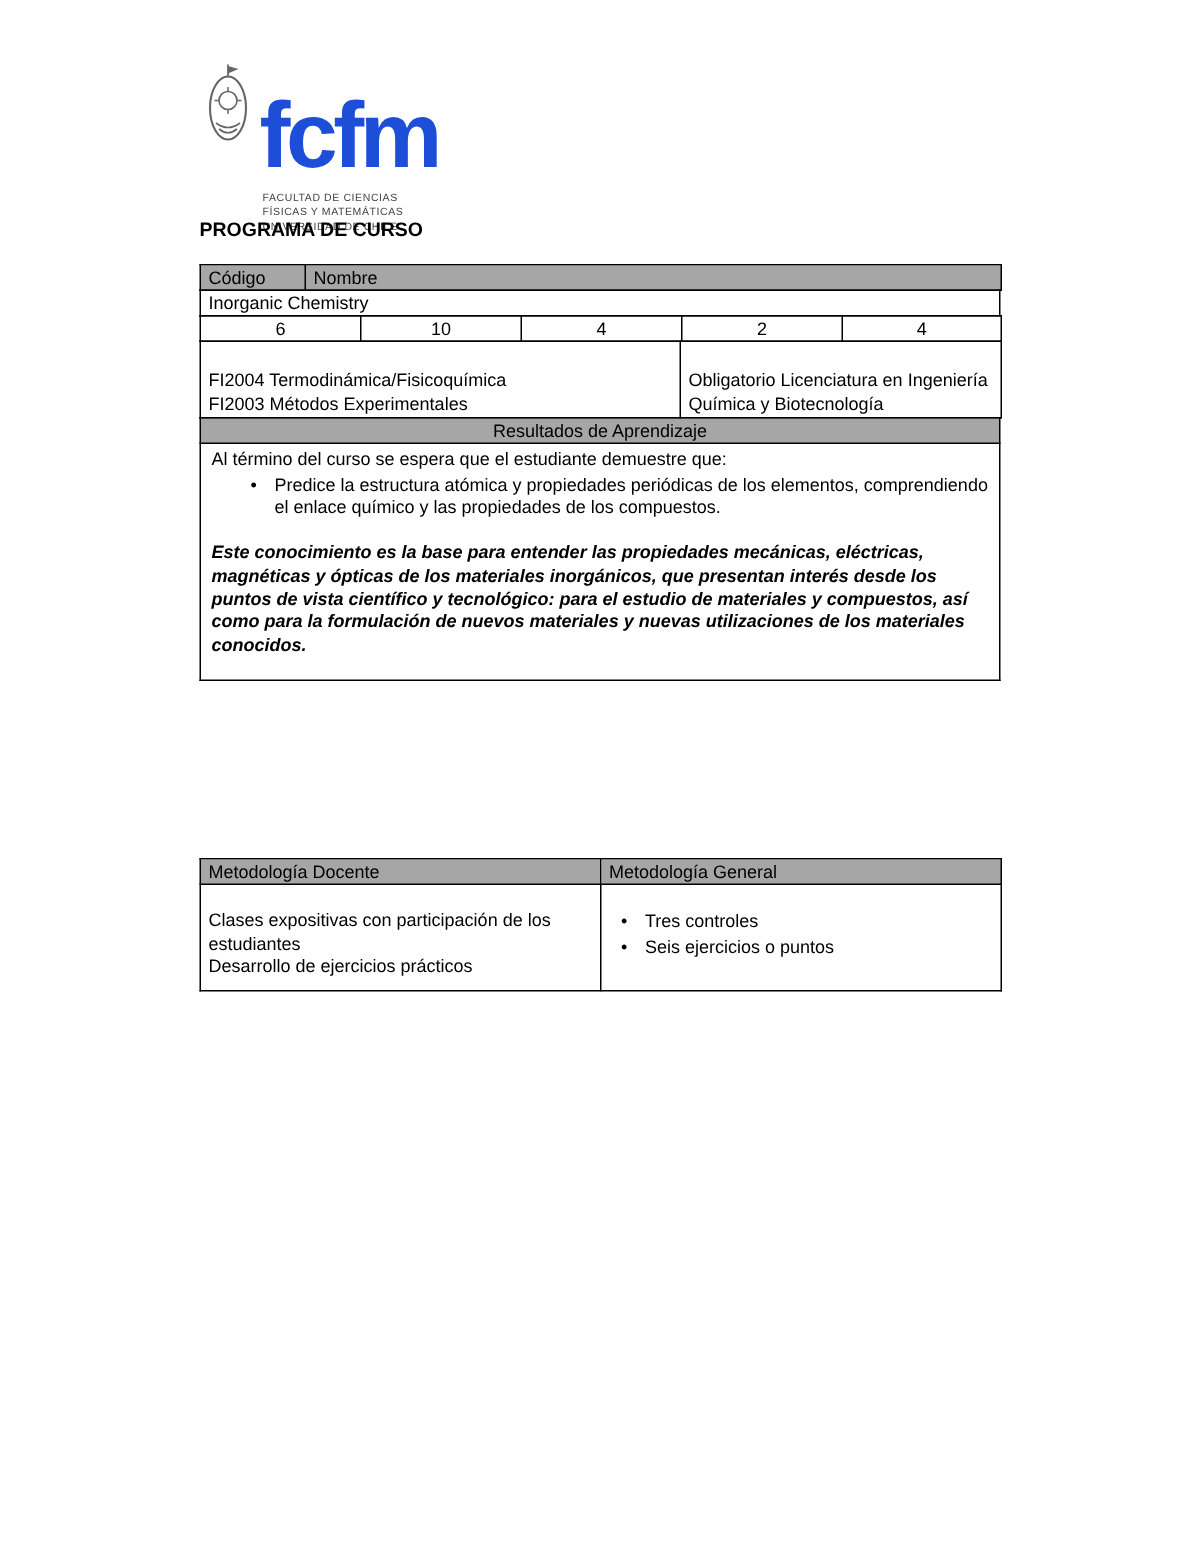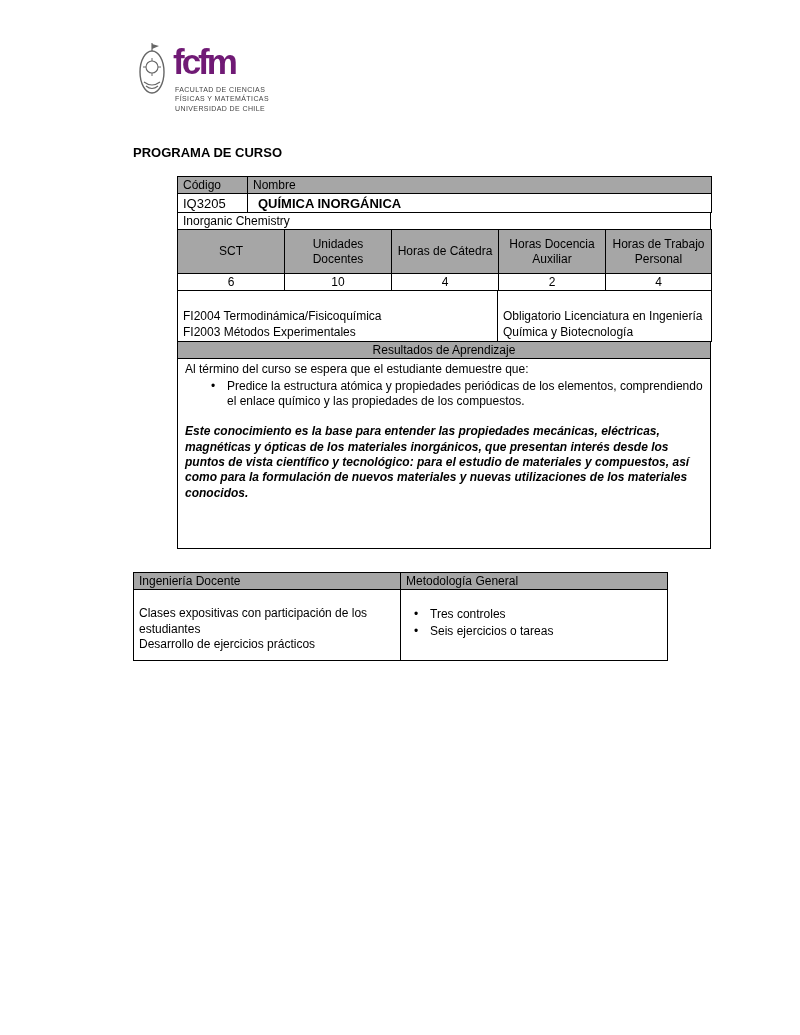--- a/index.html
+++ b/index.html
@@ -8,36 +8,36 @@
     width:800px; height:1035px;
     font-family:"Liberation Sans", sans-serif;
     color:#000;
   }
   .page { position:relative; width:800px; height:1035px; background:#fff; overflow:hidden; }
 
   
   .logo { position:absolute; left:136px; top:42px; display:flex; align-items:flex-start; gap:5px; }
   .logo-col { display:flex; flex-direction:column; }
   .wordmark {
-    font-size:35px; font-weight:bold; letter-spacing:-3px;
-    color:#701a75; line-height:1; margin-top:2px;
+    font-size:62px; font-weight:bold; letter-spacing:-3px;
+    color:#1d4ed8; line-height:1; margin-top:18px;
   }
   .logo-caption { margin-top:6px; margin-left:2px; }
   .logo-caption div {
     font-size:7px; letter-spacing:0.4px; color:#444; line-height:1.35;
   }
 
   
   .doc-title {
     position:absolute; left:133px; top:145px; width:534px;
     text-align:left; font-size:13px; font-weight:bold;
   }
 
   
-  .tables  { position:absolute; left:133px; top:176px; width:534px;margin-left:44px; }
+  .tables  { position:absolute; left:133px; top:176px; width:534px; }
   .tables2 { position:absolute; left:133px; top:572px; width:534px; }
 
   table { border-collapse:collapse; width:534px; table-layout:fixed; }
   table + table { margin-top:-1px; }
   td {
     border:1px solid #000;
     font-size:12px;
     padding:1px 5px;
     vertical-align:middle;
     overflow:hidden;
@@ -48,21 +48,21 @@
   .top  { vertical-align:top; }
 
   .t-codes td      { height:17px; }
   .t-codes .big    { height:19px; font-size:13px; }
   .t-eng td        { height:16px; }
   .t-hours .hdr td { height:44px; line-height:1.18; }
   .t-hours .val td { height:16px; }
   .t-req .hdr td   { height:15px; }
   .t-req .body td  { height:48px; padding-top:18px; line-height:1.3; }
   .t-res .hdr td   { height:15px; }
-  .t-res .body td  { height:190px; padding:3px 7px; line-height:1.28; }
+  .t-res .body td  { height:158px; padding:3px 7px; line-height:1.28; }
 
   .bullet-item {
     display:grid; grid-template-columns:16px 1fr;
     margin-left:26px; margin-top:1px;
   }
   .bullet-mark { text-align:left; }
   .italic-par { font-style:italic; margin-top:15px;font-weight:bold; }
 
   .t-meta .hdr td  { height:17px; }
   .t-meta .body td { height:71px; vertical-align:top; padding-top:16px; line-height:1.3; }
@@ -103,51 +103,40 @@
     <table class="t-codes">
       <colgroup>
           <col style="width:70px">
           <col style="width:464px">
         </colgroup>
       <tbody>
           <tr>
         <td class="gray">Código</td>
         <td class="gray">Nombre</td>
       </tr>
-      <tr>
-        <td class="big">IQ3205</td>
-        <td class="big b" style="padding-left:10px">QUÍMICA INORGÁNICA</td>
-      </tr>
     </tbody>
       </table>
 
     <table class="t-eng">
       <tbody>
       <tr>
             <td>Inorganic Chemistry</td>
           </tr>
     </tbody>
       </table>
 
     <table class="t-hours">
       <colgroup>
         <col style="width:107px">
           <col style="width:107px">
           <col style="width:107px">
         <col style="width:107px">
           <col style="width:106px">
       </colgroup>
       <tbody>
-          <tr class="hdr">
-        <td class="gray c">SCT</td>
-        <td class="gray c">Unidades Docentes</td>
-        <td class="gray c">Horas de Cátedra</td>
-        <td class="gray c">Horas Docencia Auxiliar</td>
-        <td class="gray c">Horas de Trabajo Personal</td>
-      </tr>
       <tr class="val">
         <td class="c">6</td>
         <td class="c">10</td>
         <td class="c">4</td>
         <td class="c">2</td>
         <td class="c">4</td>
       </tr>
     </tbody>
       </table>
 
@@ -188,36 +177,36 @@
   </div>
 
   <div class="tables2">
     <table class="t-meta">
       <colgroup>
           <col style="width:267px">
           <col style="width:267px">
         </colgroup>
       <tbody>
           <tr class="hdr">
-        <td class="gray">Ingeniería Docente</td>
+        <td class="gray">Metodología Docente</td>
         <td class="gray">Metodología General</td>
       </tr>
       <tr class="body">
         <td>
           <div>Clases expositivas con participación de los estudiantes</div>
           <div>Desarrollo de ejercicios prácticos</div>
         </td>
         <td class="eval-bullets">
           <div class="bullet-item">
             <span class="bullet-mark">•</span>
             <span>Tres controles</span>
           </div>
           <div class="bullet-item">
             <span class="bullet-mark">•</span>
-            <span>Seis ejercicios o tareas</span>
+            <span>Seis ejercicios o puntos</span>
           </div>
         </td>
       </tr>
     </tbody>
       </table>
   </div>
 
 </div>
 
 </body></html>

